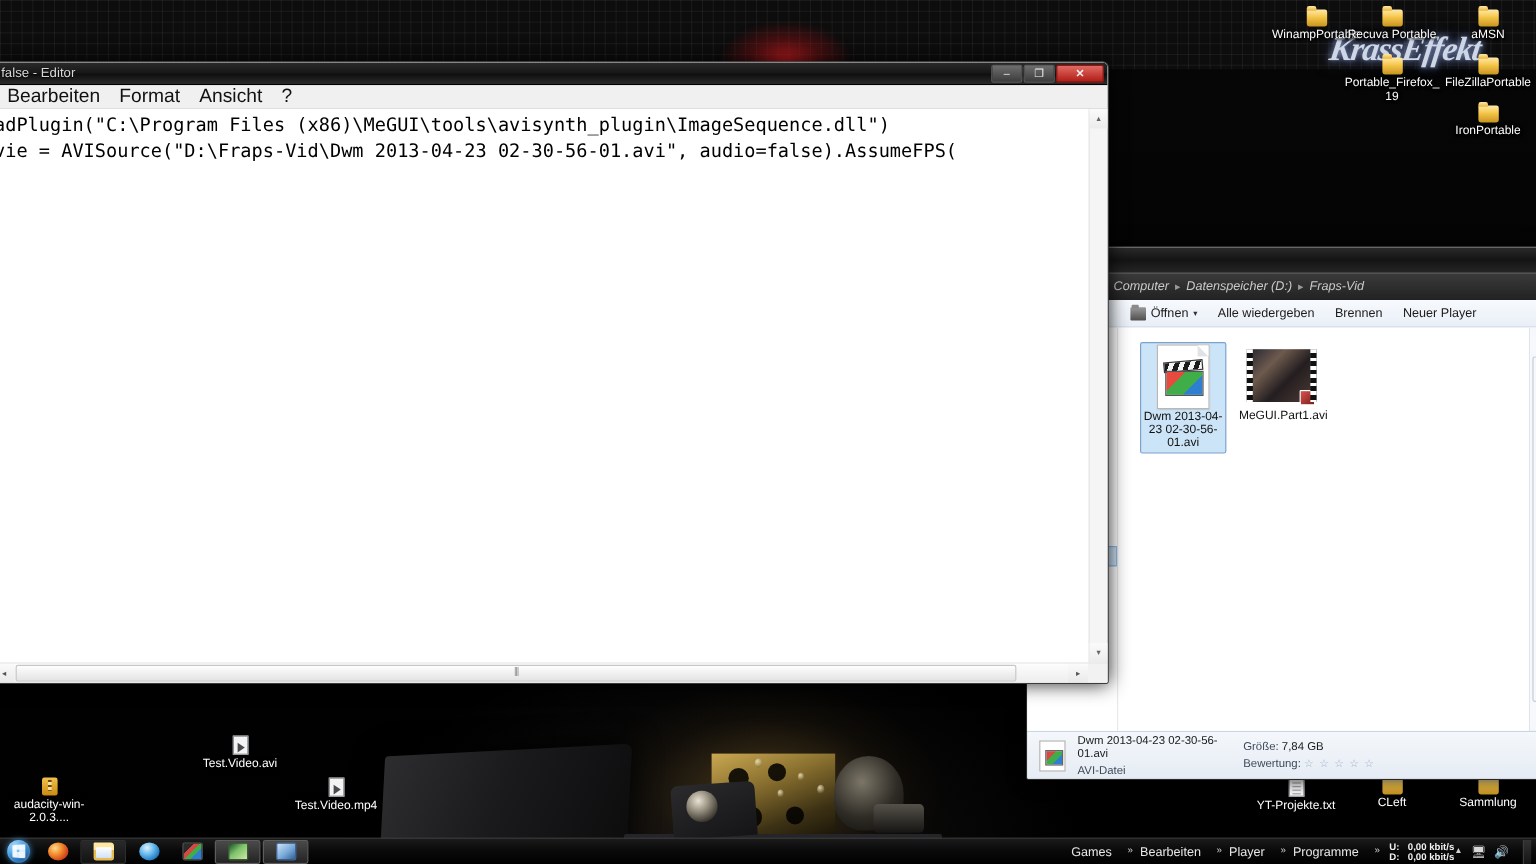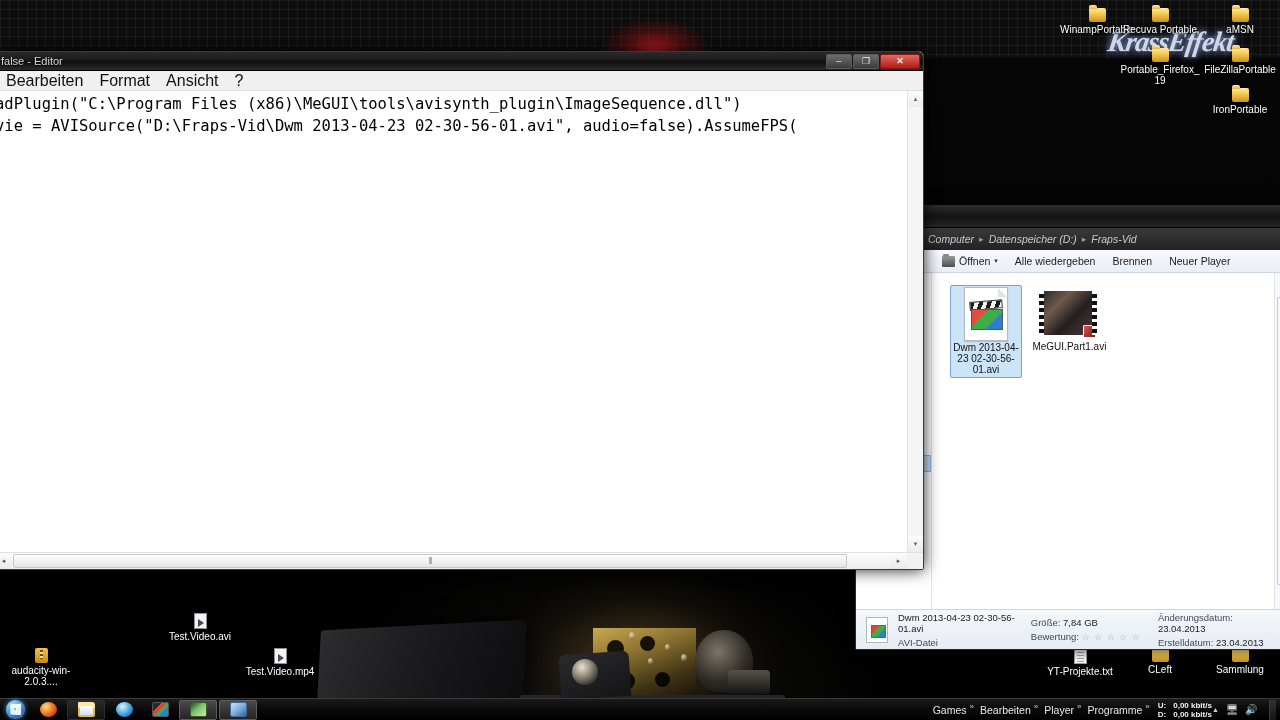--- a/index.html
+++ b/index.html
@@ -373,21 +373,21 @@
   }
   .mini.browser { border-radius:50%;
     background: radial-gradient(circle at 38% 30%, #dff1ff 0%, #5fb4ea 42%, #1b6fb8 78%, #0a3c6b 100%); }
   .mini.media {
     background: linear-gradient(135deg,#2b2b2b 0 30%, #d14b42 30% 48%, #3fae49 48% 66%, #2f7fd0 66% 100%);
     border: 1px solid #555;
   }
   .mini.app1 { background: linear-gradient(140deg,#1d4b2a,#7dc36a 45%,#cfe9a8); border:1px solid #3a5a33; }
   .mini.app2 { background: linear-gradient(140deg,#cfe4f7,#79a9d8 55%,#2f5e96); border:1px solid #3f6a99; }
   .tb-toolbar {
-    display: flex; align-items: center; gap: 2px; margin-left: 6px;
+    display: flex; align-items: flex-end; gap: 12px; margin-left: 6px;
     color: #e8e8e8; font-size: 10.5px; white-space: nowrap;
   }
   .tb-toolbar .chev { font-size: 8px; color: #c9c9c9; margin-left: 1px; position: relative; top: -3px; }
   #net-monitor {
     margin-left: 8px; display: flex; gap: 7px; align-items: center;
     color: #f2f2f2; font-size: 8px; font-weight: bold; line-height: 9px;
   }
   #net-monitor .labels, #net-monitor .values { display: flex; flex-direction: column; }
   #tray { margin-left: auto; display: flex; align-items: center; gap: 7px; padding-right: 4px; }
   .tray-ico { color: #d8d8d8; font-size: 10px; }
@@ -558,30 +558,20 @@
       <div class="det-col size">
         <span>
           <span class="det-label">Größe:</span>
           <span>7,84 GB</span>
         </span>
         <span>
           <span class="det-label">Bewertung:</span>
           <span class="stars">☆ ☆ ☆ ☆ ☆</span>
         </span>
       </div>
-      <div class="det-col dates">
-        <span>
-          <span class="det-label">Änderungsdatum:</span>
-          <span>23.04.2013</span>
-        </span>
-        <span>
-          <span class="det-label">Erstelldatum:</span>
-          <span>23.04.2013</span>
-        </span>
-      </div>
     </div>
   </div>
 
   <div id="notepad">
     <div id="np-titlebar">
       <span id="np-title">false - Editor</span>
       <div id="np-winbuttons">
         <div class="winbtn">–</div>
         <div class="winbtn">❐</div>
         <div class="winbtn close">✕</div>

